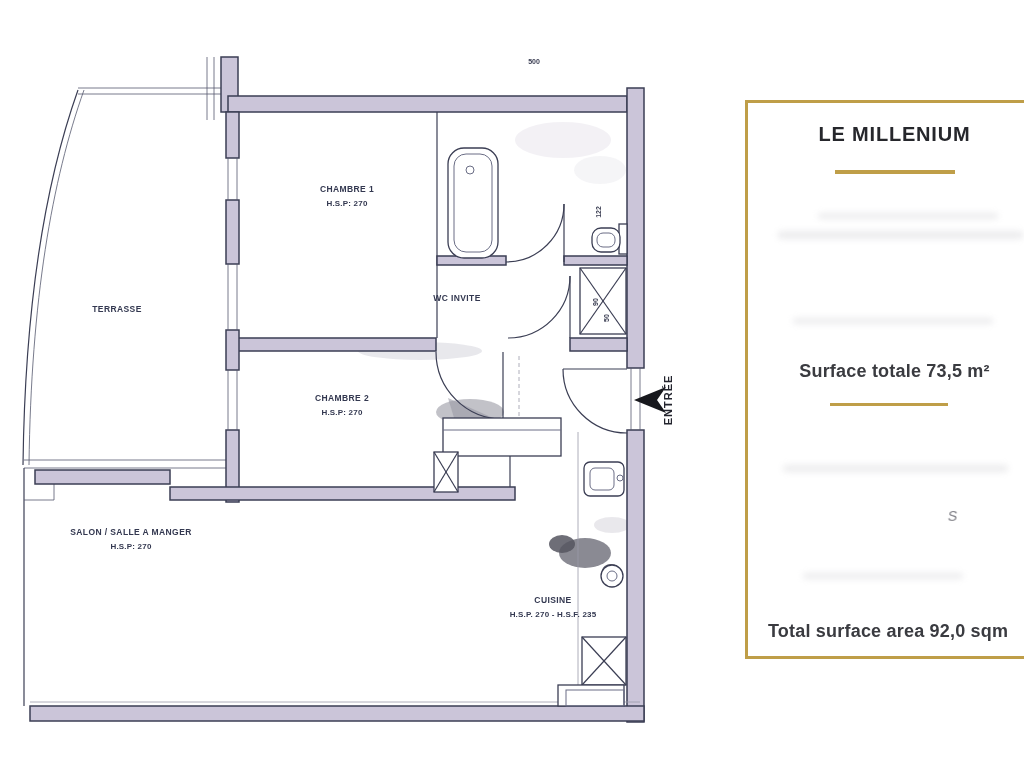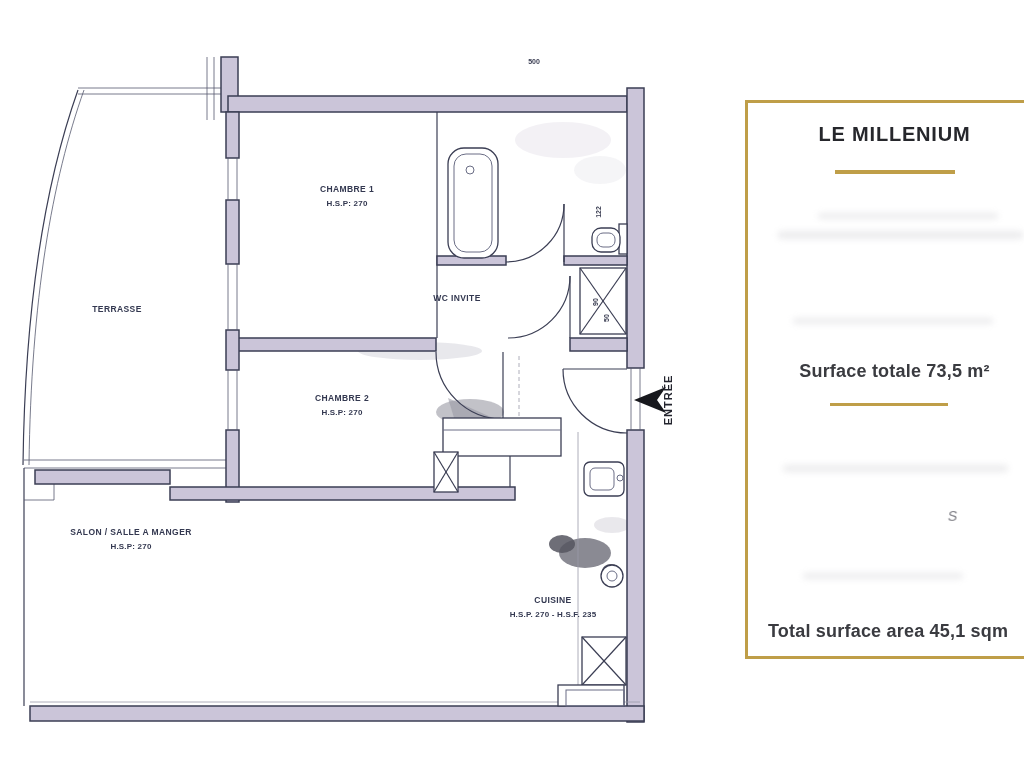--- a/index.html
+++ b/index.html
@@ -199,14 +199,14 @@
 
   <div class="ghost" style="left:70px;top:110px;width:180px;height:6px;"></div>
   <div class="ghost" style="left:30px;top:128px;width:245px;height:8px;"></div>
   <div class="ghost" style="left:45px;top:215px;width:200px;height:6px;"></div>
   <div class="ghost" style="left:35px;top:362px;width:225px;height:7px;"></div>
   <div class="ghost" style="left:55px;top:470px;width:160px;height:6px;"></div>
 
   <div class="surface-fr">Surface totale 73,5 m²</div>
   <div class="gold-rule r2"></div>
   <div class="stray-s">S</div>
-  <div class="surface-en">Total surface area 45,1 sqm</div>
+  <div class="surface-en">Total surface area 92,0 sqm</div>
 </div>
 
 </body></html>

